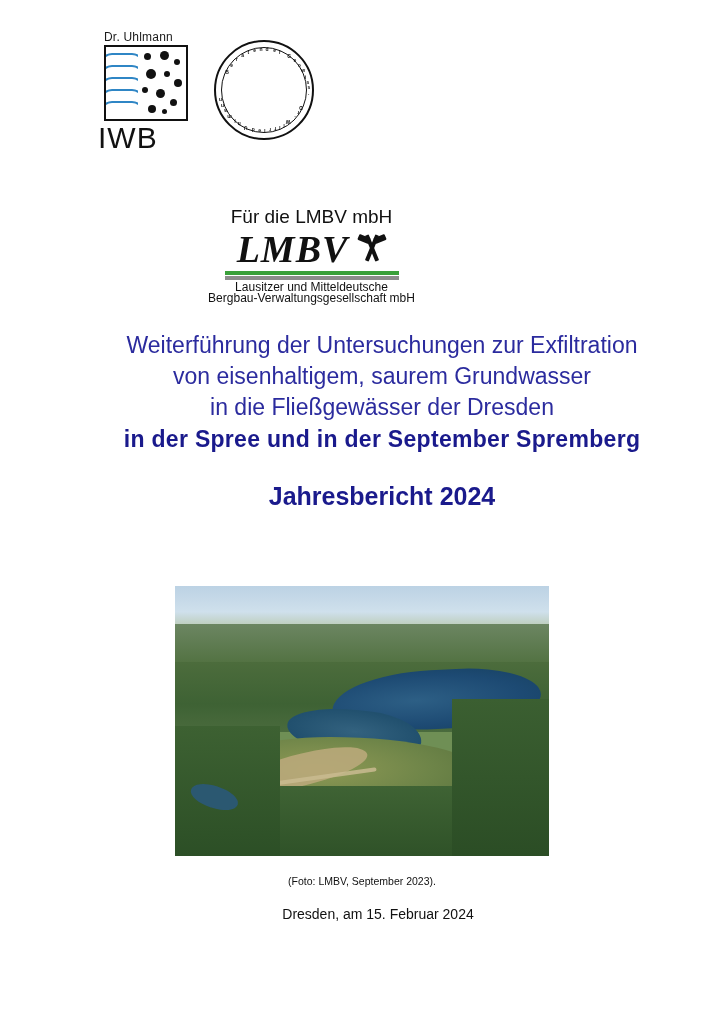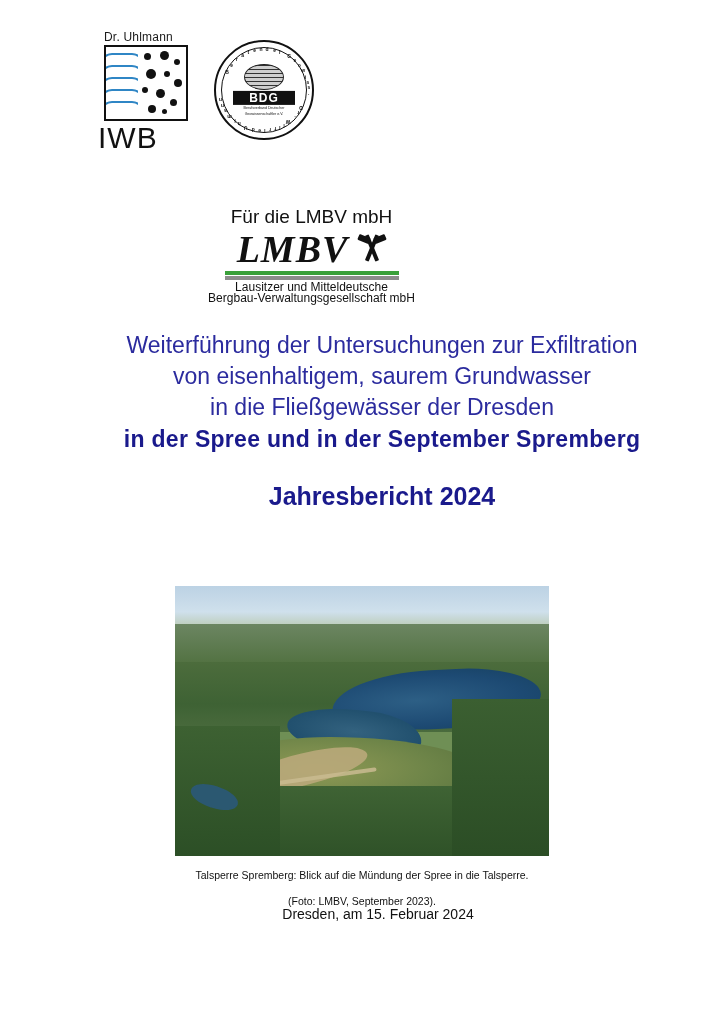--- a/index.html
+++ b/index.html
@@ -464,26 +464,20 @@
       <span style="transform: rotate(184deg) translate(0,-44px) rotate(-364deg);">e</span>
       <span style="transform: rotate(192deg) translate(0,-44px) rotate(-372deg);">d</span>
       <span style="transform: rotate(202deg) translate(0,-44px) rotate(-382deg);">U</span>
       <span style="transform: rotate(212deg) translate(0,-44px) rotate(-392deg);">h</span>
       <span style="transform: rotate(220deg) translate(0,-44px) rotate(-400deg);">l</span>
       <span style="transform: rotate(227deg) translate(0,-44px) rotate(-407deg);">m</span>
       <span style="transform: rotate(237deg) translate(0,-44px) rotate(-417deg);">a</span>
       <span style="transform: rotate(245deg) translate(0,-44px) rotate(-425deg);">n</span>
       <span style="transform: rotate(253deg) translate(0,-44px) rotate(-433deg);">n</span>
     </div>
-    <div class="bdg-center">
-      <div class="bdg-globe"></div>
-      <div class="bdg-band">BDG</div>
-      <div class="bdg-sub">Berufsverband Deutscher</div>
-      <div class="bdg-sub">Geowissenschaftler e.V.</div>
-    </div>
   </div>
 </div>
 
 <div class="lmbv-block">
   <div class="lmbv-for">Für die LMBV mbH</div>
   <div class="lmbv-logo">
     <div class="lmbv-row">
       <div class="lmbv-word">LMBV</div>
       <div class="lmbv-mark">
         <div class="hammer"></div>
@@ -521,17 +515,16 @@
     <div class="marsh"></div>
     <div class="sand"></div>
     <div class="path"></div>
     <div class="fore-forest"></div>
     <div class="fore-forest-left"></div>
     <div class="fore-forest-right"></div>
     <div class="water-pond"></div>
   </div>
 </div>
 <div class="photo-wrap" style="top:862px;height:auto;">
-  <div class="caption">Talsperre Spremberg: Blick auf die Mündung der Spree in die Talsperre.</div>
   <div class="caption" style="margin-top:12px">(Foto: LMBV, September 2023).</div>
 </div>
 
 <div class="place-date">Dresden, am 15. Februar 2024</div>
 
 </body></html>

